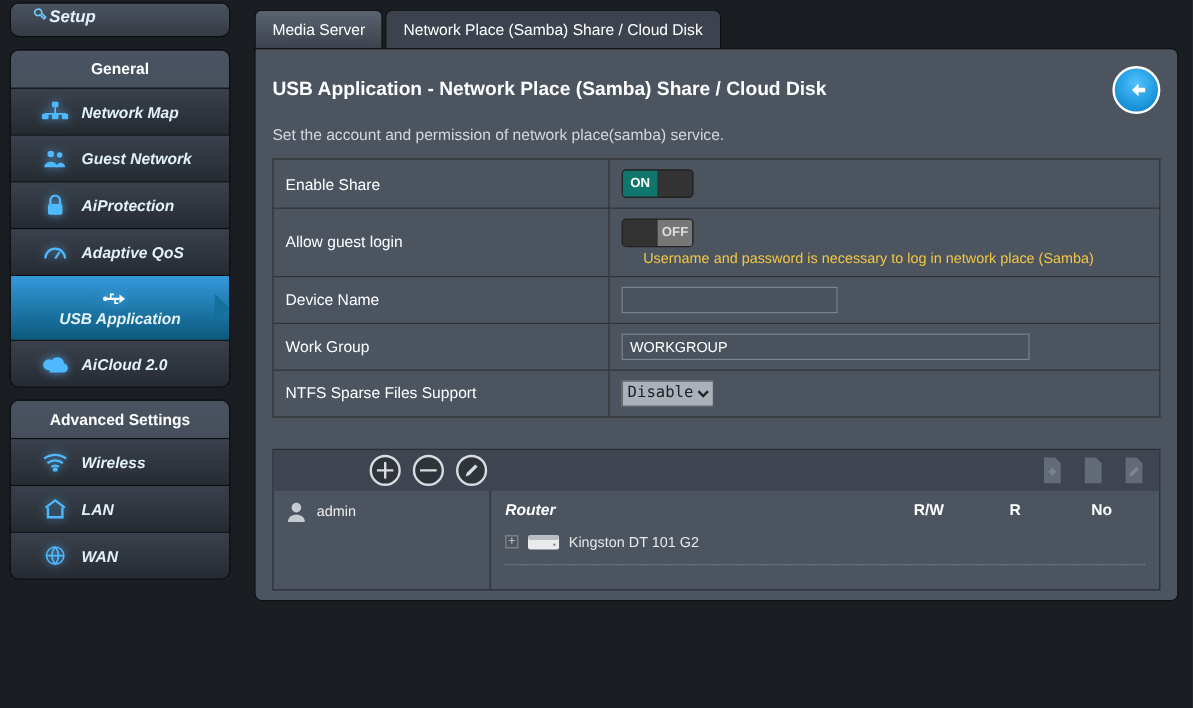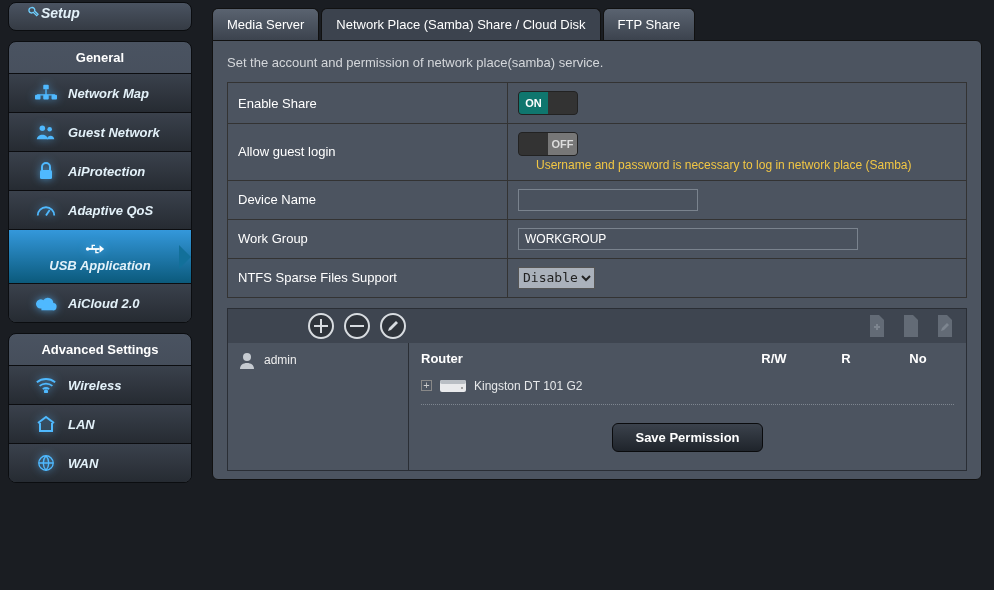--- a/index.html
+++ b/index.html
@@ -190,21 +190,21 @@
   padding: 6px 22px;
   background: linear-gradient(#3b424c,#1f242b);
   border: 1px solid #0a0b0d;
   border-radius: 6px;
   color: #fff;
   font-weight: bold;
   cursor: pointer;
   font-size: 13px;
 }
 .perm-panel {
-  margin-top: 10px;
+  margin-top: 26px;
   border: 1px solid #2a2e35;
   background: #4c5460;
 }
 .perm-toolbar {
   display: flex;
   align-items: center;
   padding: 4px 10px;
   background: #3e4550;
 }
 .tool-icons-left {
@@ -245,21 +245,21 @@
   flex: 1;
   border-left: 1px solid #2a2e35;
   padding: 8px 12px;
 }
 .perm-head-row {
   display: flex;
   font-weight: bold;
   color: #fff;
   margin-bottom: 8px;
 }
-.perm-col-main { flex: 1; }
+.perm-col-main { flex: 1; font-style: italic; }
 .perm-col { width: 72px; text-align: center; }
 .device-row {
   display: flex;
   align-items: center;
   gap: 8px;
   color: #e6e8ea;
   font-size: 12px;
   padding: 4px 0 6px;
 }
 .device-sep {
@@ -388,24 +388,31 @@
         </span>
         <span>WAN</span>
       </div>
     </div>
   </div>
 
   <div class="main">
     <div class="tabs">
       <div class="tab">Media Server</div>
       <div class="tab active">Network Place (Samba) Share / Cloud Disk</div>
-      <div class="tab">FTP Share</div>
     </div>
 
     <div class="panel">
+      <div class="panel-head">
+        <h2>USB Application - Network Place (Samba) Share / Cloud Disk</h2>
+        <span class="back-btn">
+          <svg width="22" height="22" viewBox="0 0 24 24" fill="#fff">
+              <path d="M14 6l-6 6 6 6v-4h6v-4h-6z"></path>
+            </svg>
+        </span>
+      </div>
       <div class="panel-sub">Set the account and permission of network place(samba) service.</div>
 
       <table class="form-table">
         <tbody>
             <tr>
           <td class="label-cell">Enable Share</td>
           <td>
             <span class="toggle on">
               <span class="on-lbl">ON</span>
               <span class="off-lbl">&nbsp;</span>
@@ -501,21 +508,18 @@
             <div class="device-row">
               <span style="font-size:11px;color:#ccc;border:1px solid #888;width:11px;height:11px;display:inline-flex;align-items:center;justify-content:center;line-height:1;">+</span>
               <svg width="26" height="16" viewBox="0 0 26 16">
                   <rect x="0" y="2" width="26" height="12" rx="2" fill="#e9eaec"></rect>
                   <rect x="0" y="2" width="26" height="4" rx="2" fill="#b9bec4"></rect>
                   <circle cx="22" cy="10" r="1" fill="#888"></circle>
                 </svg>
               <span>Kingston DT 101 G2</span>
             </div>
             <div class="device-sep"></div>
-            <div class="save-wrap">
-              <span class="btn">Save Permission</span>
-            </div>
           </div>
         </div>
       </div>
     </div>
   </div>
 </div>
 
 </body></html>

